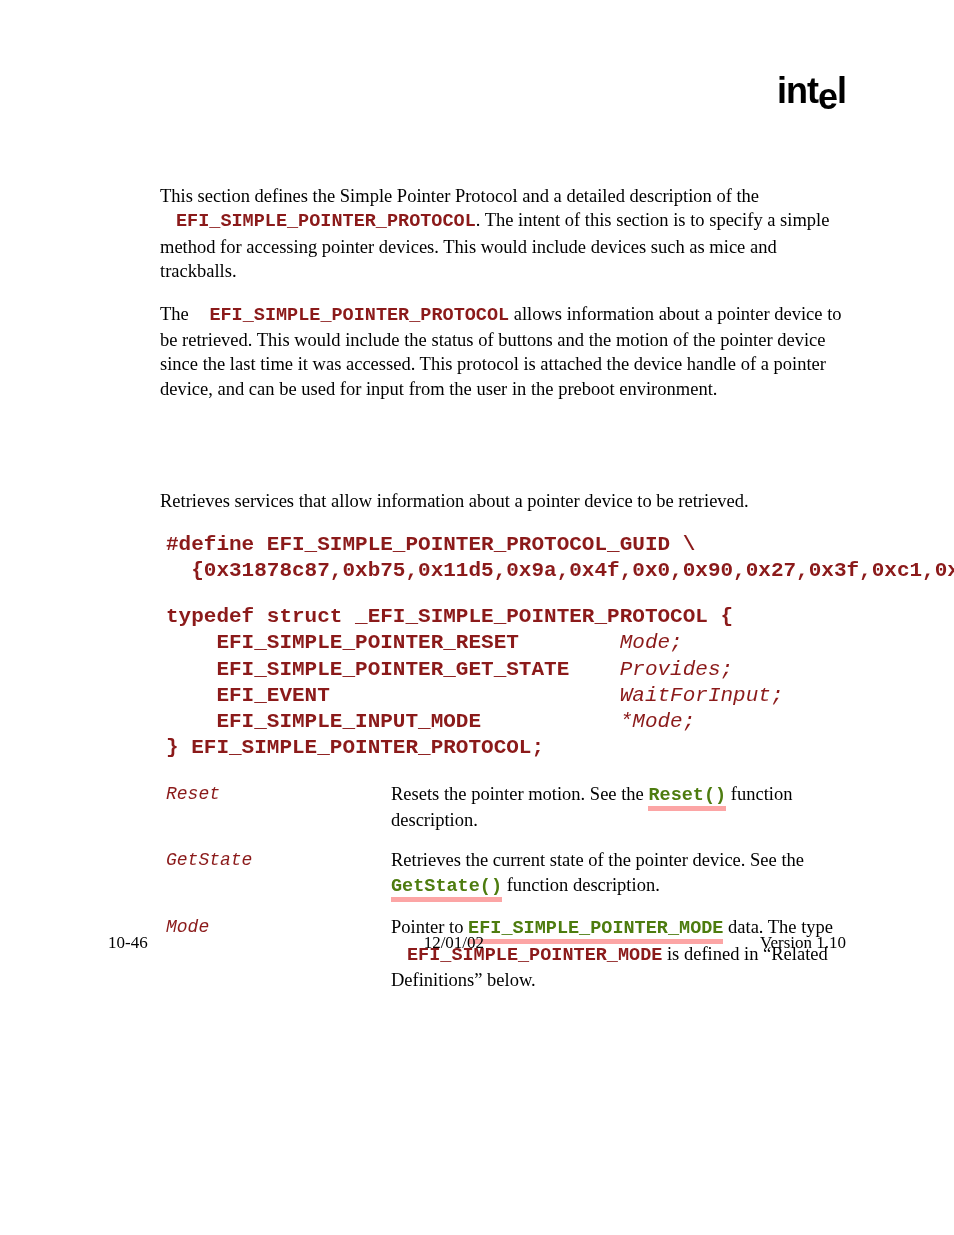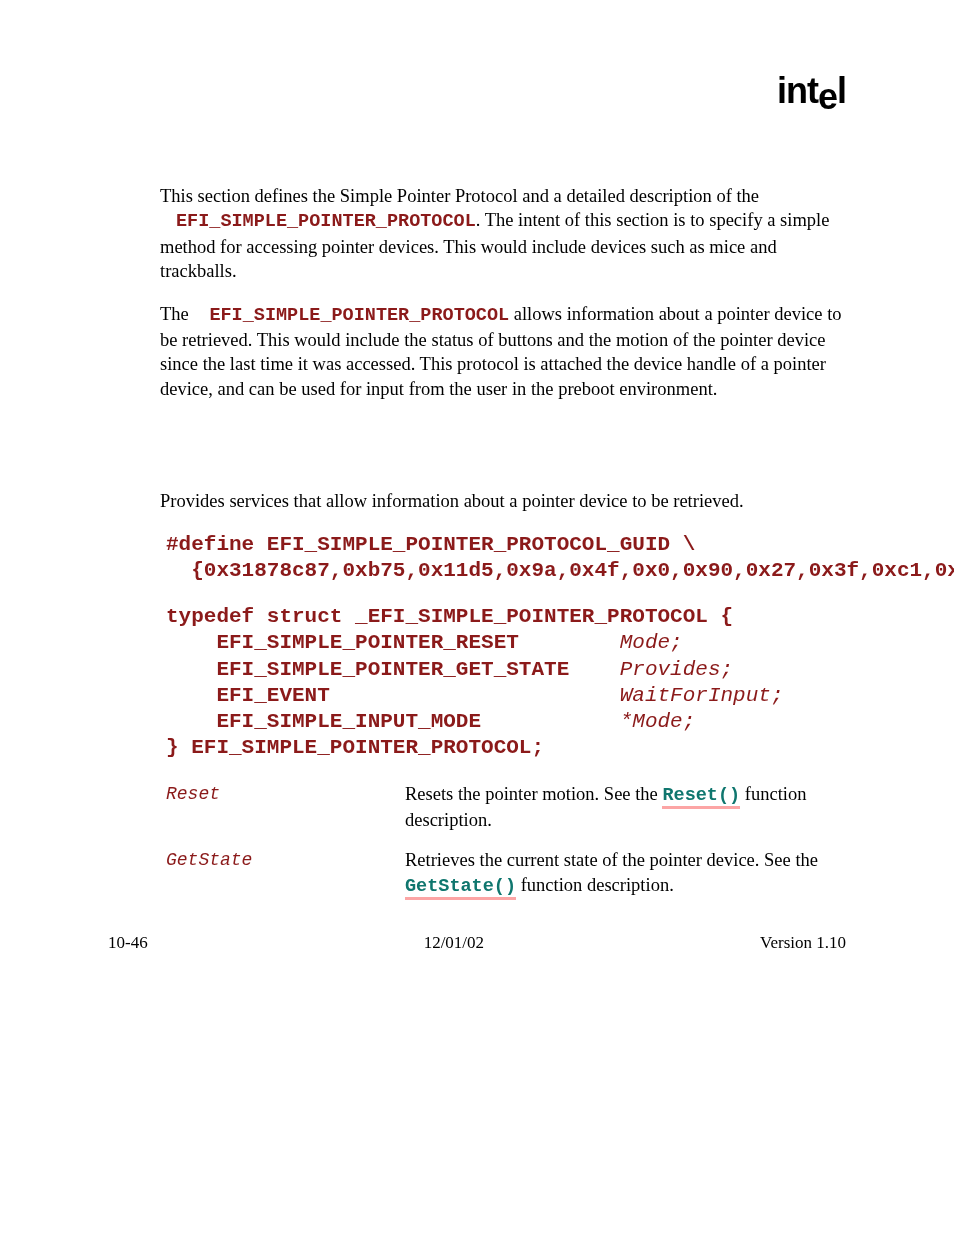--- a/index.html
+++ b/index.html
@@ -66,41 +66,40 @@
     font-weight: normal;
     color: #8b1a1a;
   }
   .param-table {
     margin-top: 18px;
   }
   .param-row {
     display: flex;
     align-items: flex-start;
     margin-bottom: 16px;
-    gap: 14px;
   }
   .param-name {
     flex: 0 0 225px;
     font-family: "Courier New", Courier, monospace;
     font-style: italic;
     color: #8b1a1a;
     font-size: 18px;
     padding-left: 6px;
     padding-top: 1px;
   }
   .param-desc {
     flex: 1;
     font-size: 18.5px;
     line-height: 1.32;
   }
   .link-code {
     font-family: "Courier New", Courier, monospace;
     font-weight: bold;
-    color: #0f766e;
-    border-bottom: 3px solid #fca5a5;
+    color: #4d7c0f;
+    border-bottom: 5px solid #fca5a5;
   }
   .footer {
     position: absolute;
     bottom: 54px;
     left: 108px;
     right: 108px;
     display: flex;
     justify-content: space-between;
     font-size: 17px;
   }
@@ -117,21 +116,21 @@
     <p class="para">
       <span>This section defines the Simple Pointer Protocol and a detailed description of the </span><span class="code-keyword">EFI_SIMPLE_POINTER_PROTOCOL</span><span>.  The intent of this section is to specify a simple method for accessing pointer devices.  This would include devices such as mice and trackballs.</span>
     </p>
 
     <p class="para">
       <span>The </span><span class="code-keyword">EFI_SIMPLE_POINTER_PROTOCOL</span><span> allows information about a pointer device to be retrieved.  This would include the status of buttons and the motion of the pointer device since the last time it was accessed.  This protocol is attached the device handle of a pointer device, and can be used for input from the user in the preboot environment.</span>
     </p>
 
     <div class="sec-gap"></div>
 
-    <p class="para">Provides services that allow information about a pointer device to be retrieved.</p>
+    <p class="para">Retrieves services that allow information about a pointer device to be retrieved.</p>
 
     <div class="code-block">#define EFI_SIMPLE_POINTER_PROTOCOL_GUID \
   {0x31878c87,0xb75,0x11d5,0x9a,0x4f,0x0,0x90,0x27,0x3f,0xc1,0x4d}</div>
 
     <div class="code-block"><span>typedef struct _EFI_SIMPLE_POINTER_PROTOCOL {</span>
 <span>    EFI_SIMPLE_POINTER_RESET        </span><span class="code-italic">Mode;</span>
 <span>    EFI_SIMPLE_POINTER_GET_STATE    </span><span class="code-italic">Provides;</span>
 <span>    EFI_EVENT                       </span><span class="code-italic">WaitForInput;</span>
 <span>    EFI_SIMPLE_INPUT_MODE           </span><span class="code-italic">*Mode;</span>
 <span>} EFI_SIMPLE_POINTER_PROTOCOL;</span></div>
@@ -146,20 +145,26 @@
       </div>
 
       <div class="param-row">
         <div class="param-name">GetState</div>
         <div class="param-desc">
           <span>Retrieves the current state of the pointer device.  See the </span><span class="link-code">GetState()</span><span> function description.</span>
         </div>
       </div>
 
 
+      <div class="param-row">
+        <div class="param-name">Mode</div>
+        <div class="param-desc">
+          <span>Pointer to </span><span class="link-code">EFI_SIMPLE_POINTER_MODE</span><span> data.  The type </span><span class="code-keyword">EFI_SIMPLE_POINTER_MODE</span><span> is defined in “Related Definitions” below.</span>
+        </div>
+      </div>
 
     </div>
 
   </div>
 
   <div class="footer">
     <span>10-46</span>
     <span>12/01/02</span>
     <span>Version 1.10</span>
   </div>

